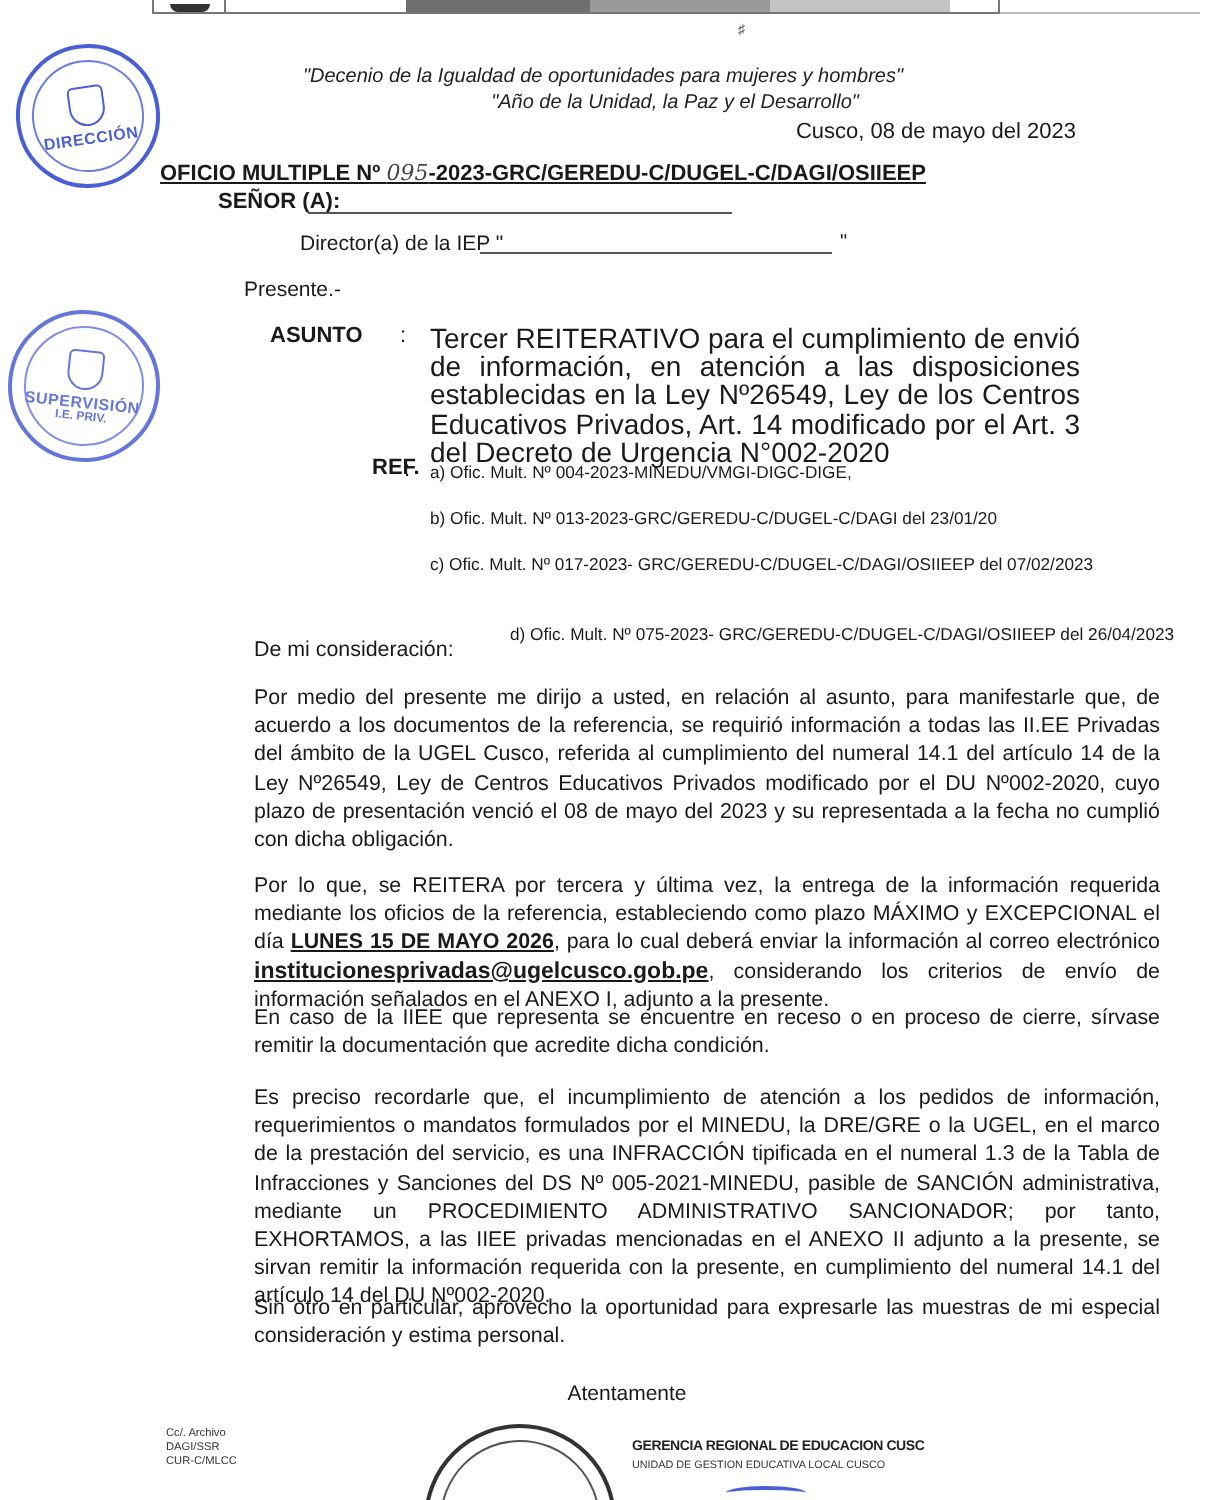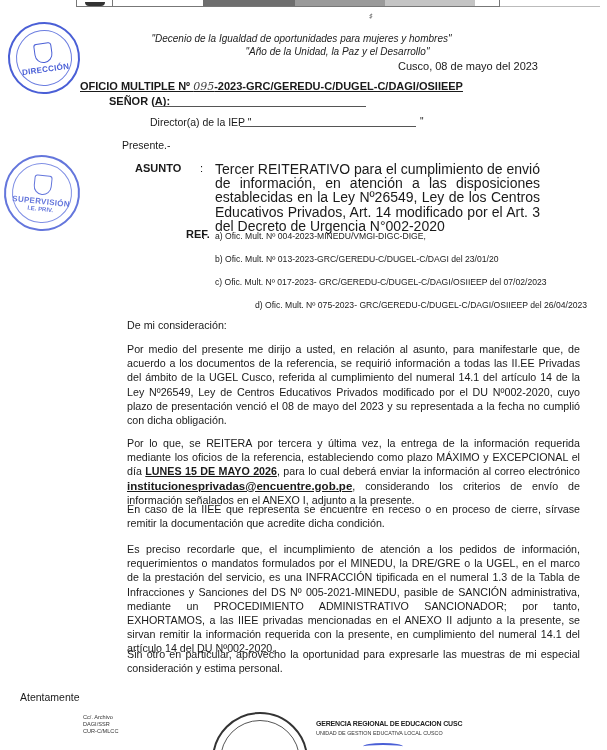--- a/index.html
+++ b/index.html
@@ -52,21 +52,21 @@
     .asunto-text { position: absolute; left: 215px; top: 162px; width: 325px; font-size: 14px; line-height: 14.2px; text-align: justify; }
 
     .ref-label { position: absolute; left: 138px; top: 228px; font-size: 11px; font-weight: bold; margin-left: 48px; }
     .ref-item { position: absolute; left: 215px; font-size: 8.6px; white-space: nowrap; }
 
     .para { position: absolute; left: 86px; width: 453px; font-size: 10.7px; line-height: 14.2px; text-align: justify; margin-left: 41px; }
     .strong-u { font-weight: bold; text-decoration: underline; }
     .email { font-weight: bold; text-decoration: underline; font-size: 11.5px; }
     .spread { text-align-last: justify; }
 
-    .atentamente { position: absolute; top: 691px; left: 0; width: 607px; text-align: left; font-size: 10.5px; padding-left: 20px; }
+    .atentamente { position: absolute; top: 691px; left: 0; width: 607px; text-align: center; font-size: 10.5px; padding-left: 20px; }
 
     .cc { position: absolute; left: 83px; top: 714px; font-size: 5.6px; line-height: 7px; color: #333; }
 
     .sign-head { position: absolute; left: 316px; top: 720px; font-size: 7px; font-weight: bold; color: #222; letter-spacing: -0.2px; }
     .sign-sub { position: absolute; left: 316px; top: 730px; font-size: 5.4px; color: #333; }
     .sign-blue { position: absolute; left: 363px; top: 743px; width: 40px; height: 7px; border-top: 2px solid #4a5fd6; border-radius: 50% 50% 0 0; }
   </style>
 </head>
 <body>
 
@@ -114,29 +114,29 @@
 
 <div class="asunto-label">ASUNTO</div>
 <div class="colon" style="left:200px; top:162px;">:</div>
 <div class="asunto-text">Tercer REITERATIVO para el cumplimiento de envió de información, en atención a las disposiciones establecidas en la Ley Nº26549, Ley de los Centros Educativos Privados, Art. 14 modificado por el Art. 3 del Decreto de Urgencia N°002-2020</div>
 
 <div class="ref-label">REF.</div>
 <div class="colon" style="left:202px; top:229px;">:</div>
 <div class="ref-item" style="top:231px;">a) Ofic. Mult. Nº 004-2023-MINEDU/VMGI-DIGC-DIGE,</div>
 <div class="ref-item" style="top:254px;">b) Ofic. Mult. Nº 013-2023-GRC/GEREDU-C/DUGEL-C/DAGI del 23/01/20</div>
 <div class="ref-item" style="top:277px;">c) Ofic. Mult. Nº 017-2023- GRC/GEREDU-C/DUGEL-C/DAGI/OSIIEEP del 07/02/2023</div>
-<div class="ref-item" style="top:300px;padding-left:40px;">d) Ofic. Mult. Nº 075-2023- GRC/GEREDU-C/DUGEL-C/DAGI/OSIIEEP del 26/04/2023</div>
+<div class="ref-item" style="top:312px;padding-left:40px;">d) Ofic. Mult. Nº 075-2023- GRC/GEREDU-C/DUGEL-C/DAGI/OSIIEEP del 26/04/2023</div>
 
 <div class="para" style="top:318px;">De mi consideración:</div>
 
 <div class="para" style="top:342px;">Por medio del presente me dirijo a usted, en relación al asunto, para manifestarle que, de acuerdo a los documentos de la referencia, se requirió información a todas las II.EE Privadas del ámbito de la UGEL Cusco, referida al cumplimiento del numeral 14.1 del artículo 14 de la Ley Nº26549, Ley de Centros Educativos Privados modificado por el DU Nº002-2020, cuyo plazo de presentación venció el 08 de mayo del 2023 y su representada a la fecha no cumplió con dicha obligación.</div>
 
 <div class="para" style="top:436px;">
   <span>Por lo que, se REITERA por tercera y última vez, la entrega de la información requerida mediante los oficios de la referencia, estableciendo como plazo MÁXIMO y EXCEPCIONAL el día </span><span class="strong-u">LUNES 15 DE MAYO 2026</span><span class="spread">, para lo cual deberá enviar la información al correo electrónico</span>
-  <a class="email">institucionesprivadas@encuentre.gob.pe</a><span>, considerando los criterios de envío de información señalados en el ANEXO I, adjunto a la presente.</span>
+  <a class="email">institucionesprivadas@ugelcusco.gob.pe</a><span>, considerando los criterios de envío de información señalados en el ANEXO I, adjunto a la presente.</span>
 </div>
 
 <div class="para" style="top:502px;">En caso de la IIEE que representa se encuentre en receso o en proceso de cierre, sírvase remitir la documentación que acredite dicha condición.</div>
 
 <div class="para" style="top:542px;">Es preciso recordarle que, el incumplimiento de atención a los pedidos de información, requerimientos o mandatos formulados por el MINEDU, la DRE/GRE o la UGEL, en el marco de la prestación del servicio, es una INFRACCIÓN tipificada en el numeral 1.3 de la Tabla de Infracciones y Sanciones del DS Nº 005-2021-MINEDU, pasible de SANCIÓN administrativa, mediante un PROCEDIMIENTO ADMINISTRATIVO SANCIONADOR; por tanto, EXHORTAMOS,  a las IIEE privadas mencionadas en el ANEXO II adjunto a la presente, se sirvan remitir la información requerida con la presente, en cumplimiento del numeral 14.1 del artículo 14 del DU Nº002-2020.</div>
 
 <div class="para" style="top:647px;">Sin otro en particular, aprovecho la oportunidad para expresarle las muestras de mi especial consideración y estima personal.</div>
 
 <div class="atentamente">Atentamente</div>
 

